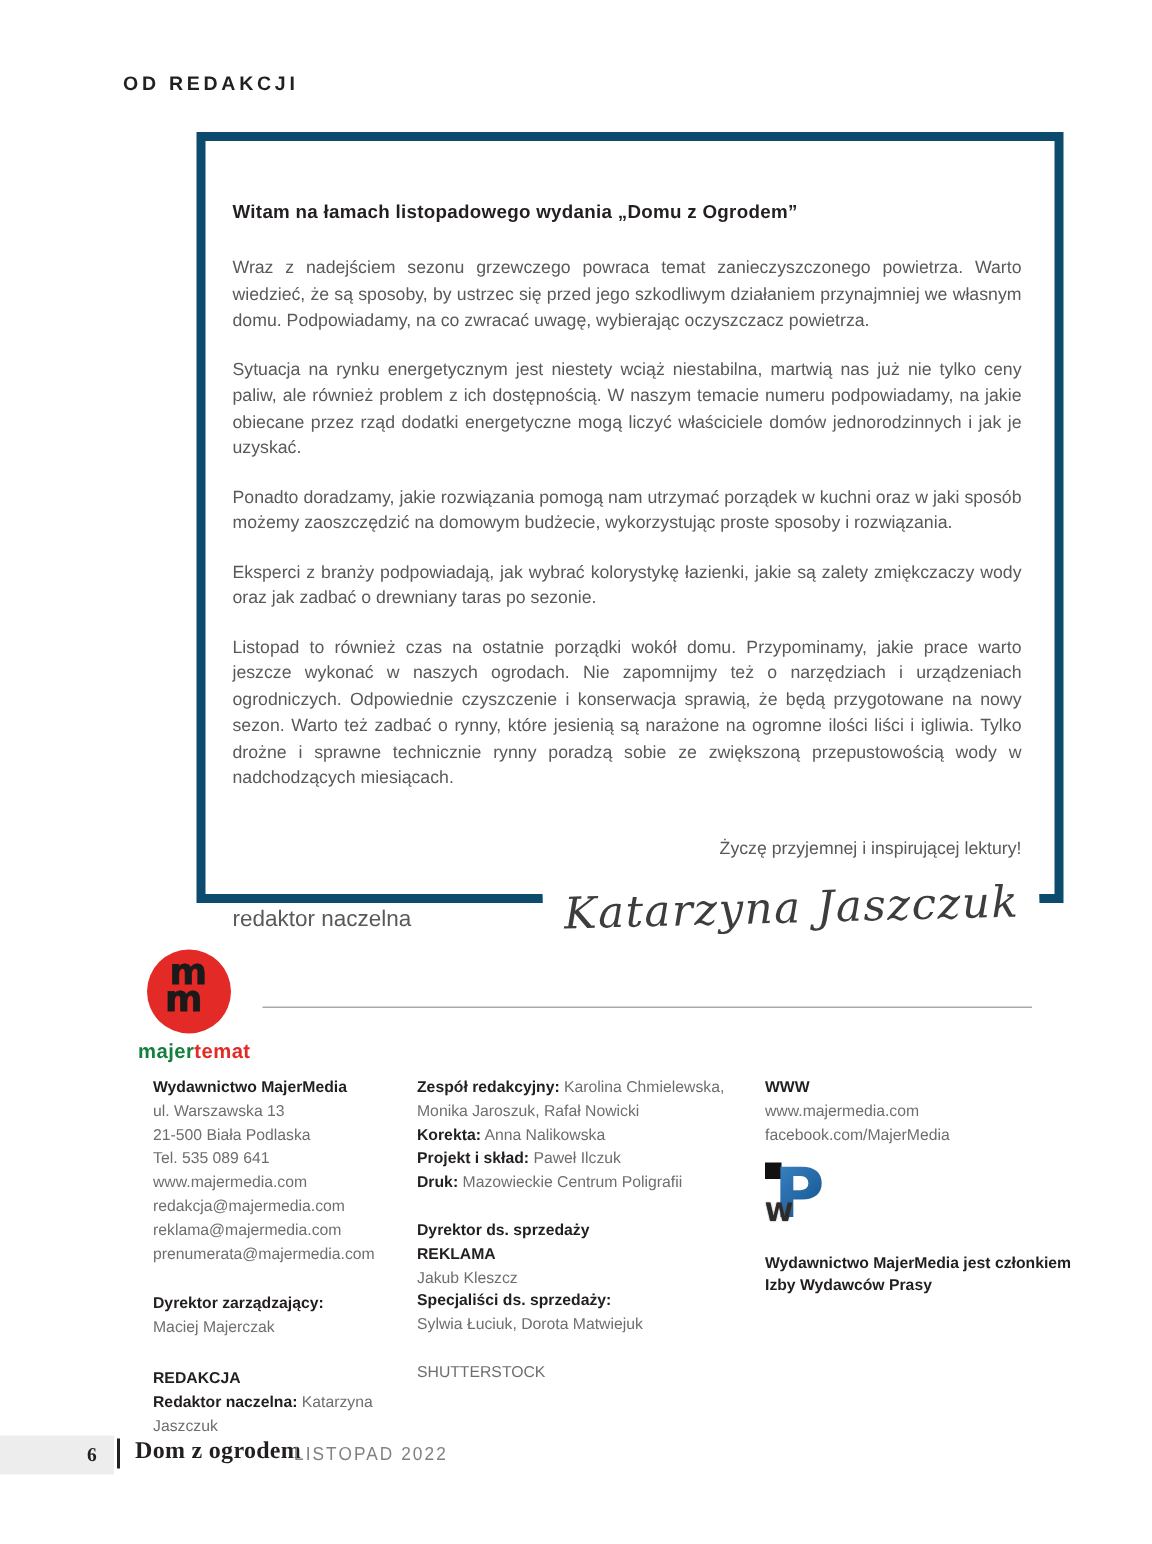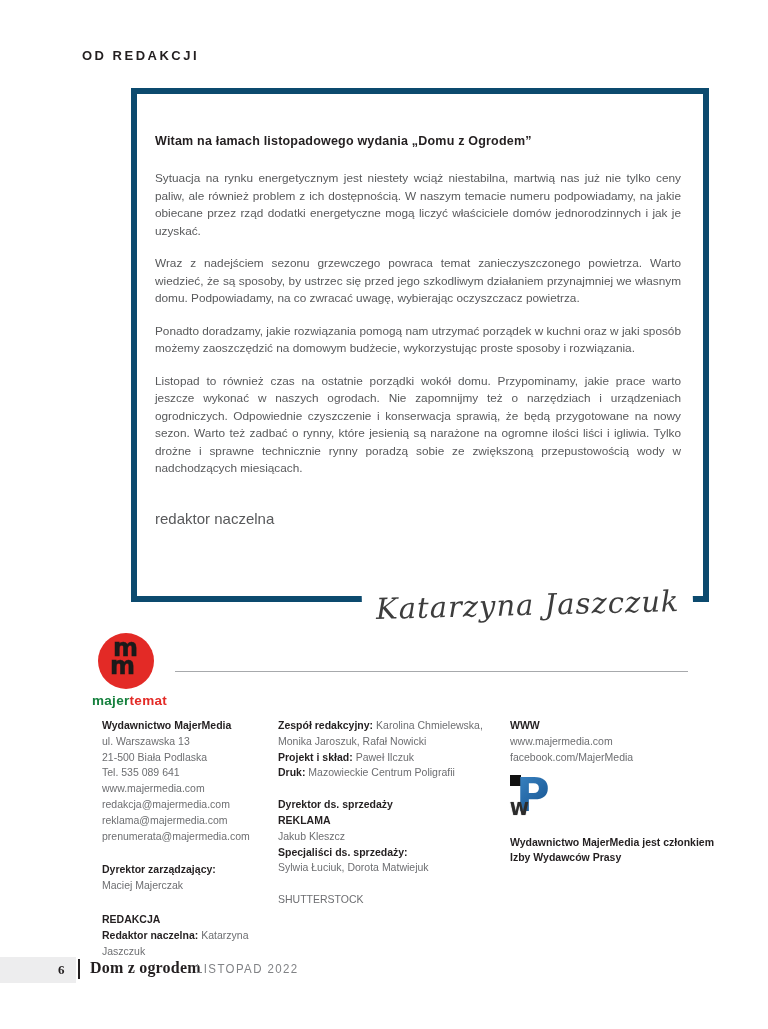--- a/index.html
+++ b/index.html
@@ -125,24 +125,26 @@
 </head>
 <body>
 
 <div class="page">
 
   <div class="section-header">OD REDAKCJI</div>
 
   <div class="letter-box">
     <div class="letter-inner">
       <div class="letter-heading">Witam na łamach listopadowego wydania „Domu z Ogrodem”</div>
+      <div class="letter-par">Wraz z nadejściem sezonu grzewczego powraca temat zanieczyszczonego powietrza. Warto wiedzieć, że są sposoby, by ustrzec się przed jego szkodliwym działaniem przynajmniej we własnym domu. Podpowiadamy, na co zwracać uwagę, wybierając oczyszczacz powietrza.</div>
       <div class="letter-par">Sytuacja na rynku energetycznym jest niestety wciąż niestabilna, martwią nas już nie tylko ceny paliw, ale również problem z ich dostępnością. W naszym temacie numeru podpowiadamy, na jakie obiecane przez rząd dodatki energetyczne mogą liczyć właściciele domów jednorodzinnych i jak je uzyskać.</div>
-      <div class="letter-par">Wraz z nadejściem sezonu grzewczego powraca temat zanieczyszczonego powietrza. Warto wiedzieć, że są sposoby, by ustrzec się przed jego szkodliwym działaniem przynajmniej we własnym domu. Podpowiadamy, na co zwracać uwagę, wybierając oczyszczacz powietrza.</div>
       <div class="letter-par">Ponadto doradzamy, jakie rozwiązania pomogą nam utrzymać porządek w kuchni oraz w jaki sposób możemy zaoszczędzić na domowym budżecie, wykorzystując proste sposoby i rozwiązania.</div>
+      <div class="letter-par">Eksperci z branży podpowiadają, jak wybrać kolorystykę łazienki, jakie są zalety zmiękczaczy wody oraz jak zadbać o drewniany taras po sezonie.</div>
       <div class="letter-par">Listopad to również czas na ostatnie porządki wokół domu. Przypominamy, jakie prace warto jeszcze wykonać w naszych ogrodach. Nie zapomnijmy też o narzędziach i urządzeniach ogrodniczych. Odpowiednie czyszczenie i konserwacja sprawią, że będą przygotowane na nowy sezon. Warto też zadbać o rynny, które jesienią są narażone na ogromne ilości liści i igliwia. Tylko drożne i sprawne technicznie rynny poradzą sobie ze zwiększoną przepustowością wody w nadchodzących miesiącach.</div>
+      <div class="letter-closing">Życzę przyjemnej i inspirującej lektury!</div>
       <div class="letter-role">redaktor naczelna</div>
     </div>
     <div class="signature">Katarzyna Jaszczuk</div>
   </div>
 
   <div class="brand-block">
     <div class="brand-circle">
       <span class="m m1">m</span>
       <span class="m m2">m</span>
     </div>
@@ -162,20 +164,21 @@
     <div class="fgap-lg"></div>
     <div class="b">Dyrektor zarządzający:</div>
     <div>Maciej Majerczak</div>
     <div class="fgap-lg"></div>
     <div class="b">REDAKCJA</div>
     <div><span class="b">Redaktor naczelna:</span> <span>Katarzyna Jaszczuk</span></div>
   </div>
 
   <div class="fcol fcol-2">
     <div><span class="b">Zespół redakcyjny:</span> <span>Karolina Chmielewska, Monika Jaroszuk, Rafał Nowicki</span></div>
+    <div><span class="b">Korekta:</span> <span>Anna Nalikowska</span></div>
     <div><span class="b">Projekt i skład:</span> <span>Paweł Ilczuk</span></div>
     <div><span class="b">Druk:</span> <span>Mazowieckie Centrum Poligrafii</span></div>
     <div class="fgap"></div>
     <div class="b">Dyrektor ds. sprzedaży</div>
     <div class="b">REKLAMA</div>
     <div>Jakub Kleszcz</div>
     <div class="b">Specjaliści ds. sprzedaży:</div>
     <div>Sylwia Łuciuk, Dorota Matwiejuk</div>
     <div class="fgap"></div>
     <div>SHUTTERSTOCK</div>

